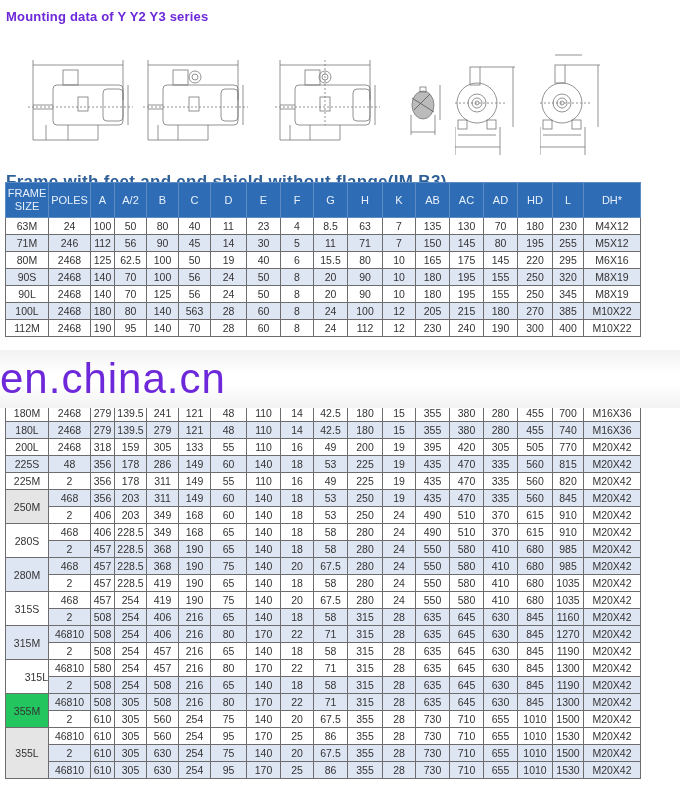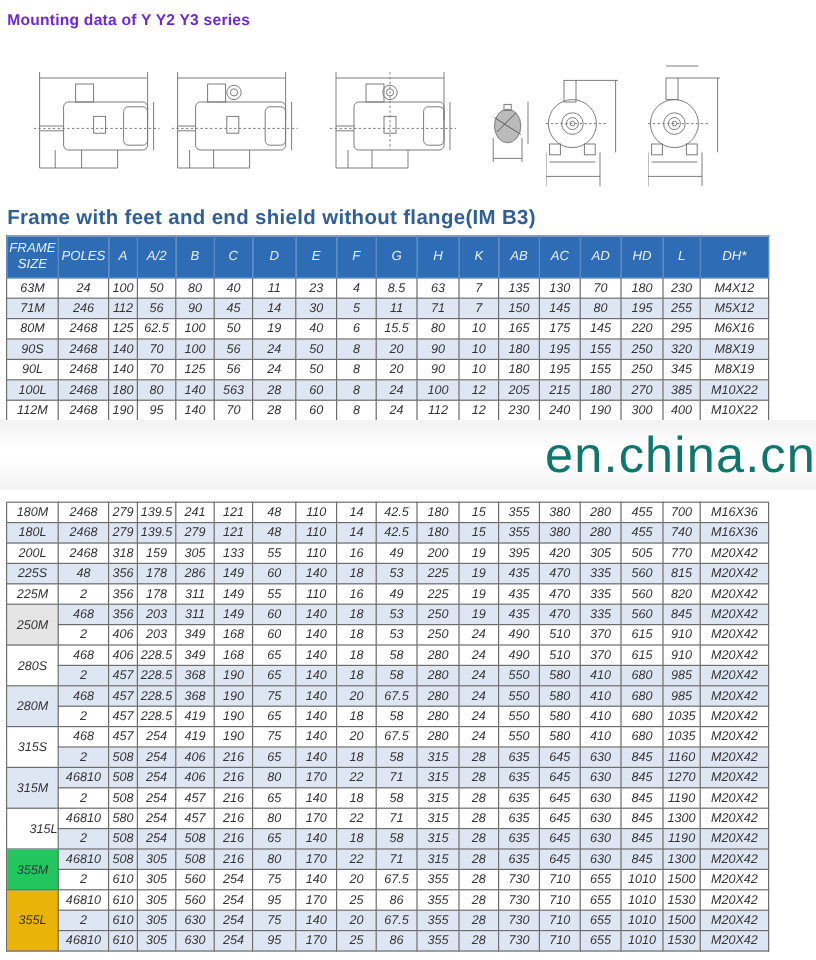--- a/index.html
+++ b/index.html
@@ -1,26 +1,26 @@
 <!DOCTYPE html>
 <html><head>
 <meta charset="utf-8">
 <style>
   html, body { margin:0; padding:0; background:#ffffff; }
   body { width:680px; height:800px; position:relative; overflow:hidden; font-family:"Liberation Sans", sans-serif; }
   .title1 { position:absolute; left:6px; top:9px; font-size:13px; font-weight:bold; color:#6d28d9; letter-spacing:0.2px; }
   .title2 { position:absolute; left:6px; top:172px; font-size:17px; font-weight:bold; color:#2f5f97; letter-spacing:0.3px; }
   .diagrams { position:absolute; left:0; top:45px; width:680px; height:115px; }
   .diagrams svg { position:absolute; }
-  table { position:absolute; left:5px; top:196px; border-collapse:collapse; table-layout:fixed;font-style:italic; }
+  table { position:absolute; left:5px; top:182px; border-collapse:collapse; table-layout:fixed; }
   th { background:#2e6cb5; color:#e8f0fb; font-weight:normal; font-size:11px; height:34px; border:1px solid #5d8bc4; padding:0; text-align:center; line-height:13px; }
   td { font-size:10.5px; color:#333; text-align:center; height:16px; padding:0; border:1px solid #6d6d6d; line-height:16px; white-space:nowrap; }
   tr.alt td { background:#dfe6f3; }
   .watermark-band { position:absolute; left:0; top:350px; width:680px; height:58px; background:linear-gradient(#f2f2f2, #ffffff 40%, #ffffff 60%, #f2f2f2); }
-  .watermark-text { position:absolute; left:0; width:680px; top:355px; text-align:right; font-size:42px; color:#0f766e; letter-spacing:1px; font-family:"Liberation Sans", sans-serif; }
+  .watermark-text { position:absolute; left:0; width:680px; top:355px; text-align:left; font-size:42px; color:#6d28d9; letter-spacing:1px; font-family:"Liberation Sans", sans-serif; }
 </style>
 </head>
 <body>
 
 <div class="title1">Mounting data of Y  Y2 Y3 series</div>
 
 <div class="diagrams">
 
   <svg style="left:28px;top:10px" width="110" height="90" viewBox="0 0 110 90" fill="none" stroke="#777" stroke-width="0.8">
     <line x1="5" y1="10" x2="95" y2="10"></line>
@@ -688,21 +688,21 @@
         <td>355</td>
         <td>28</td>
         <td>730</td>
         <td>710</td>
         <td>655</td>
         <td>1010</td>
         <td>1500</td>
         <td>M20X42</td>
       </tr>
       <tr>
-        <td rowspan="3" style="background: #eab308;">355L</td>
+        <td rowspan="3" style="background: #e5e5e5;">355L</td>
         <td>46810</td>
         <td>610</td>
         <td>305</td>
         <td>560</td>
         <td>254</td>
         <td>95</td>
         <td>170</td>
         <td>25</td>
         <td>86</td>
         <td>355</td>

